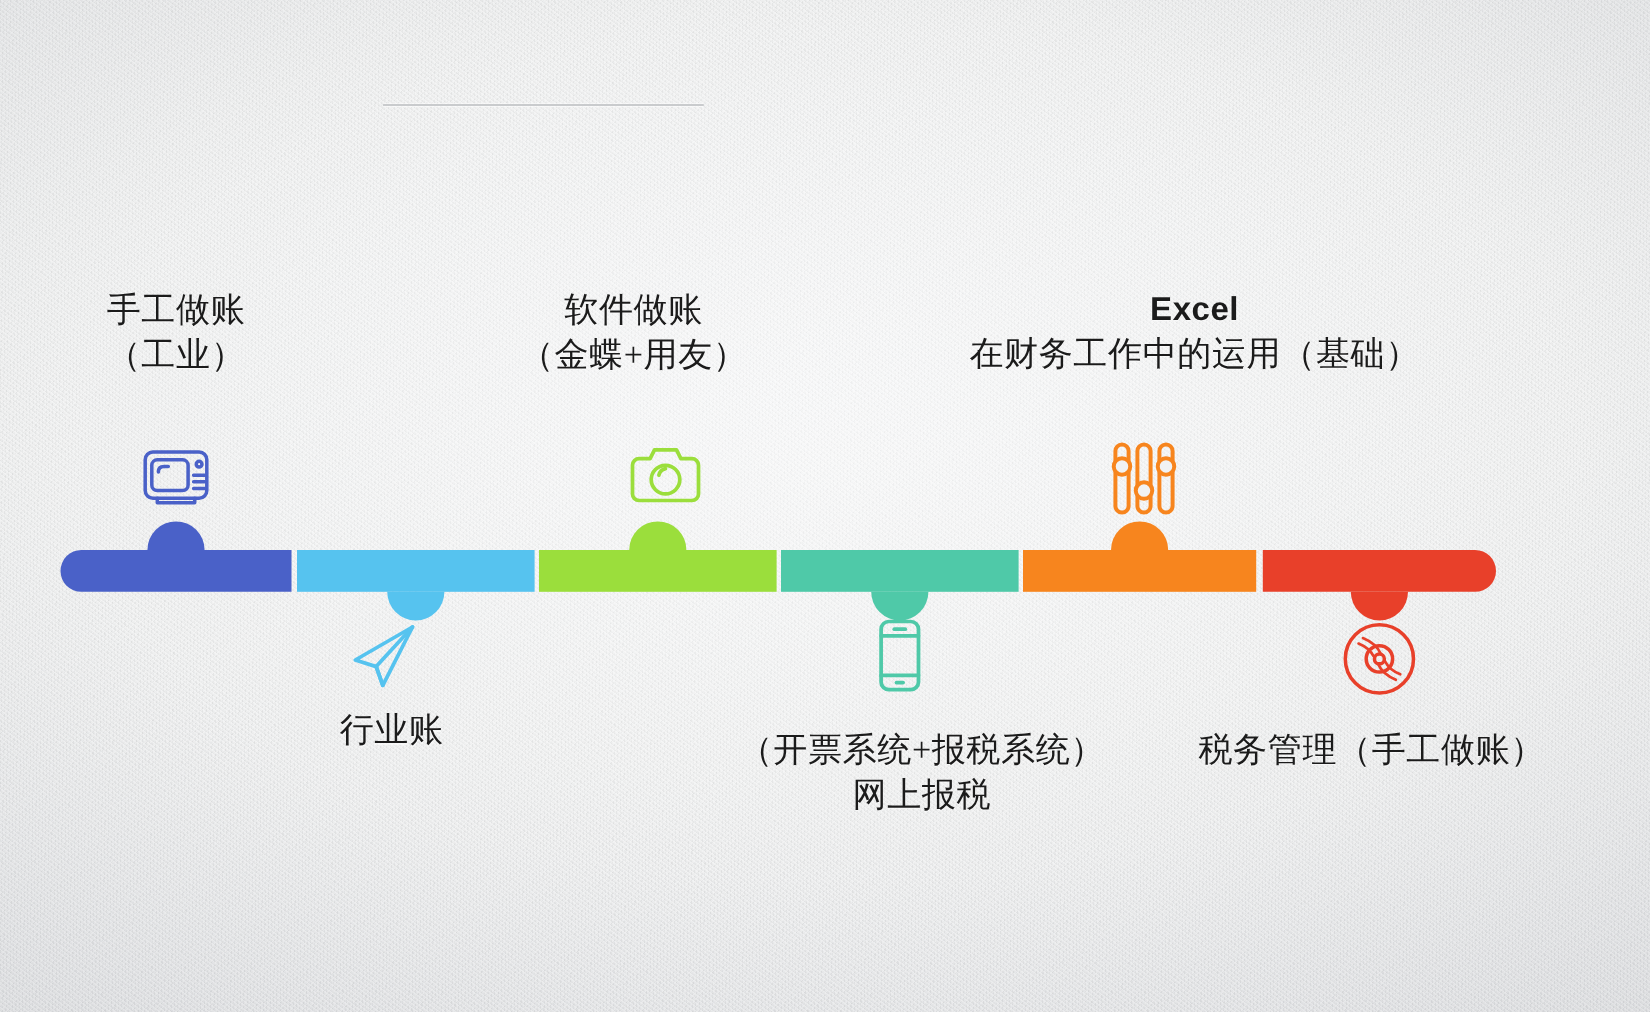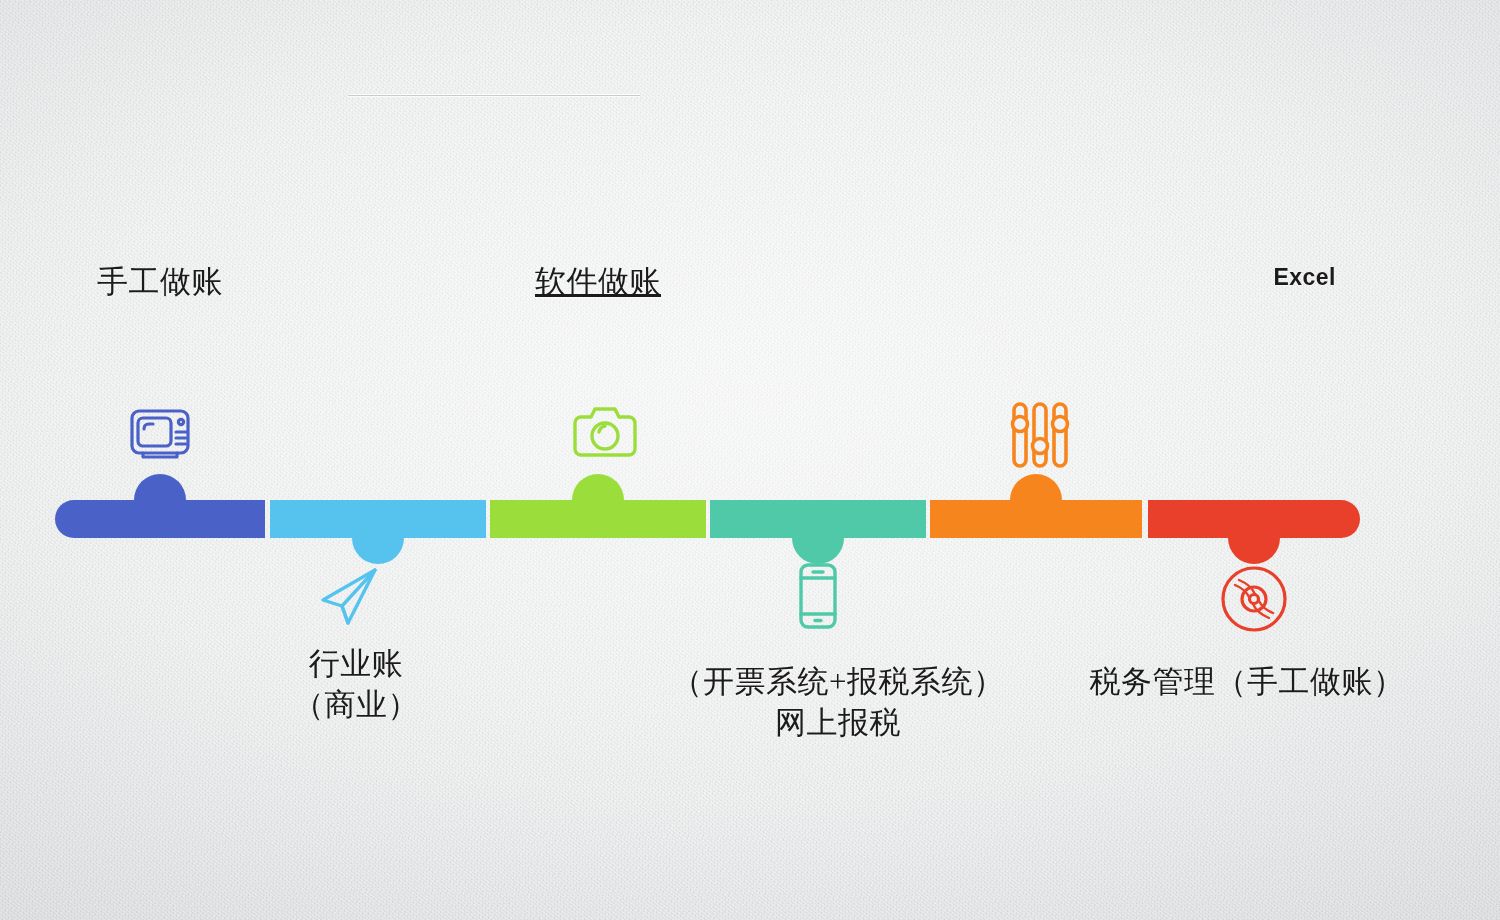--- a/index.html
+++ b/index.html
@@ -110,22 +110,21 @@
     line-height: 1.32;
     letter-spacing: .5px;
     white-space: nowrap;
     text-shadow: 0 1px 0 rgba(255,255,255,.55);
   }
   .label .ln { display: block; }
   .label.center { text-align: center; }
   .label .bold-latin {
     font-family: "Liberation Sans", "DejaVu Sans", sans-serif;
     font-weight: bold;
-    font-size: 23px;
-    text-align: right;
+    font-size: 30px;
   }
 </style>
 </head>
 <body>
 
 <div id="stage">
 
   <div id="noise"></div>
   <div id="vignette"></div>
 
@@ -142,51 +141,52 @@
         <rect x="11" y="15" width="56" height="42" rx="7"></rect>
         <rect x="17" y="22" width="33" height="28" rx="5"></rect>
         <path d="M23 33 q0 -5 5 -5 l4 0"></path>
         <circle cx="60" cy="26" r="2.6"></circle>
         <path d="M55 36 h10 M55 42 h10 M55 48 h10"></path>
         <path d="M22 57 v4 h34 v-4"></path>
       </svg>
     </div>
     <div class="label center" style="left:30px; top:262px; width:260px;">
       <span class="ln">手工做账</span>
+      <span class="ln">（工业）</span>
     </div>
 
     <div class="seg down" style="--c:#56c3ef; left:270px; width:216px;">
       <div class="body"></div>
       <div class="bump"></div>
     </div>
     <div class="icon" style="left:311px; top:557px;">
       <svg viewBox="0 0 78 78" fill="none" stroke="#56c3ef" stroke-width="3.4" stroke-linecap="round" stroke-linejoin="round">
         <path d="M64 13 L12 43 L31 49 L37 66 Z"></path>
         <path d="M64 13 L31 49"></path>
         <path d="M31 49 L37 66"></path>
       </svg>
     </div>
     <div class="label center" style="left:248px; top:644px; width:216px;">
       <span class="ln">行业账</span>
-      <span class="ln">（商业）</span>
     </div>
 
     <div class="seg up" style="--c:#9bde3c; left:490px; width:216px;">
       <div class="body"></div>
       <div class="bump"></div>
     </div>
     <div class="icon" style="left:566px; top:396px;">
       <svg viewBox="0 0 78 78" fill="none" stroke="#9bde3c" stroke-width="3.4" stroke-linecap="round" stroke-linejoin="round">
         <path d="M9 27 a6 6 0 0 1 6 -6 h10 l4 -8 h20 l4 8 h10 a6 6 0 0 1 6 6 v26 a6 6 0 0 1 -6 6 h-48 a6 6 0 0 1 -6 -6 z"></path>
         <circle cx="39" cy="40" r="13"></circle>
         <path d="M33 36 q1 -5 6 -6"></path>
       </svg>
     </div>
-    <div class="label center" style="left:460px; top:262px; width:276px;text-decoration:underline;">
+    <div class="label center" style="left:438px; top:262px; width:276px;">
       <span class="ln">软件做账</span>
+      <span class="ln">（金蝶+用友）</span>
     </div>
 
     <div class="seg down" style="--c:#4fc9a8; left:710px; width:216px;">
       <div class="body"></div>
       <div class="bump"></div>
     </div>
     <div class="icon" style="left:779px; top:557px;">
       <svg viewBox="0 0 78 78" fill="none" stroke="#4fc9a8" stroke-width="3.4" stroke-linecap="round" stroke-linejoin="round">
         <rect x="22" y="8" width="34" height="62" rx="7"></rect>
         <path d="M22 21 h34 M22 57 h34"></path>
@@ -208,20 +208,21 @@
         <rect x="13" y="6" width="12" height="62" rx="6"></rect>
         <circle cx="19" cy="26" r="7.5" fill="#f1f2f3"></circle>
         <rect x="33" y="6" width="12" height="62" rx="6"></rect>
         <circle cx="39" cy="48" r="7.5" fill="#f1f2f3"></circle>
         <rect x="53" y="6" width="12" height="62" rx="6"></rect>
         <circle cx="59" cy="26" r="7.5" fill="#f1f2f3"></circle>
       </svg>
     </div>
     <div class="label center" style="left:836px; top:262px; width:500px;">
       <span class="ln bold-latin">Excel</span>
+      <span class="ln">在财务工作中的运用（基础）</span>
     </div>
 
     <div class="seg down cap-right" style="--c:#e8402a; left:1148px; width:212px;">
       <div class="body"></div>
       <div class="bump"></div>
     </div>
     <div class="icon" style="left:1215px; top:560px;">
       <svg viewBox="0 0 78 78" fill="none" stroke="#e8402a" stroke-width="3.2" stroke-linecap="round" stroke-linejoin="round">
         <circle cx="39" cy="39" r="31"></circle>
         <circle cx="39" cy="39" r="12"></circle>

